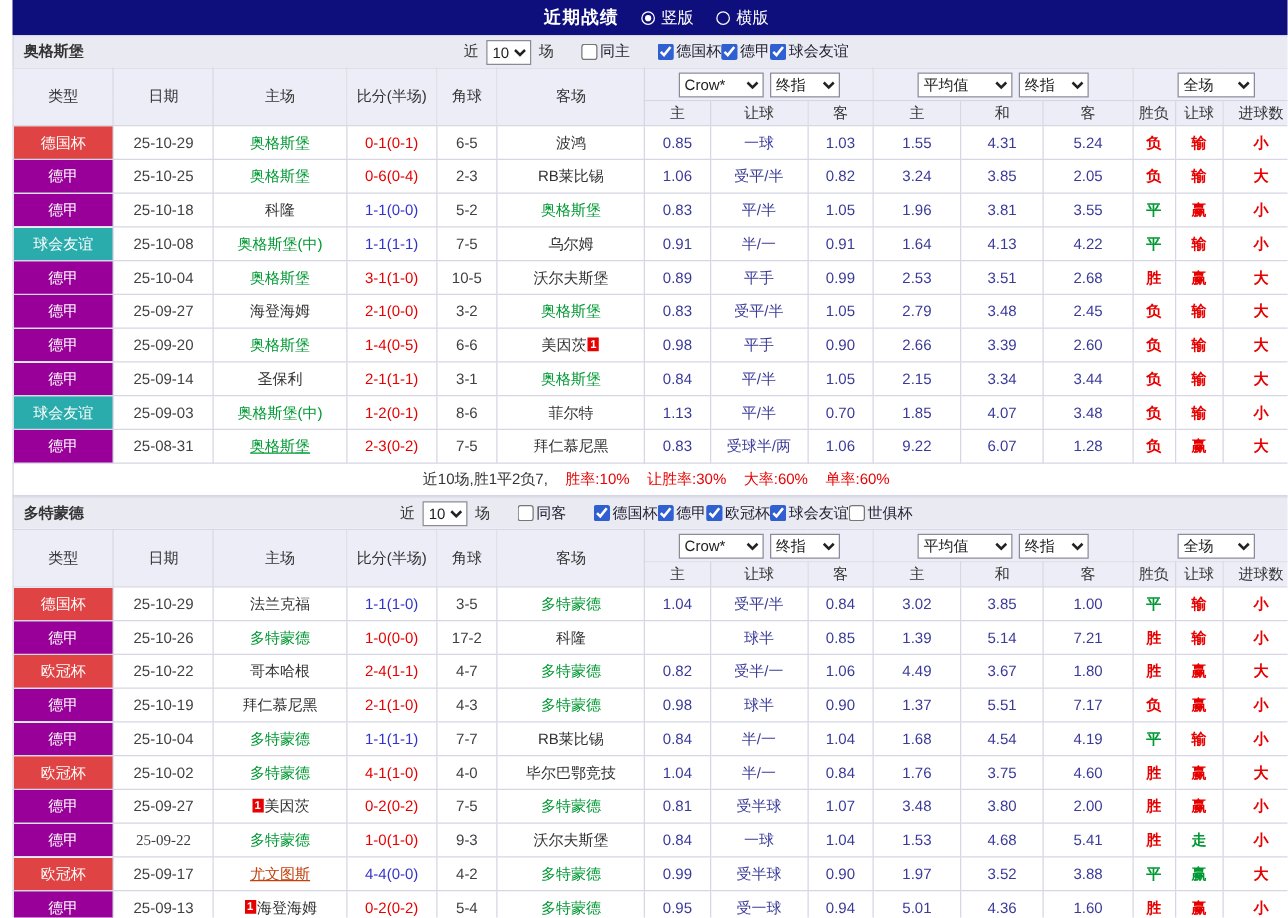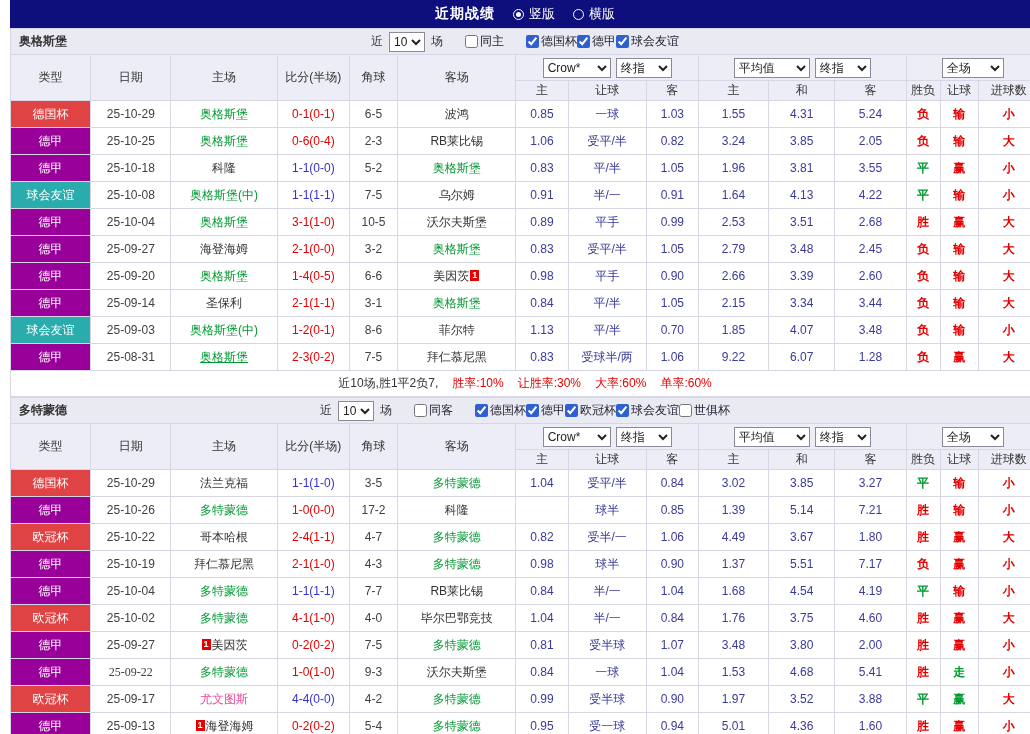--- a/index.html
+++ b/index.html
@@ -419,21 +419,21 @@
             <td style="color: rgb(64, 64, 64);">25-10-29</td>
             <td><span style="color: rgb(51, 51, 51);">法兰克福</span></td>
             <td style="color: rgb(51, 51, 204);">1-1(1-0)</td>
             <td style="color: rgb(64, 64, 64);">3-5</td>
             <td><span style="color: rgb(0, 153, 51);">多特蒙德</span></td>
             <td style="color: rgb(58, 58, 153);">1.04</td>
             <td style="color: rgb(58, 58, 153);">受平/半</td>
             <td style="color: rgb(58, 58, 153);">0.84</td>
             <td style="color: rgb(58, 58, 153);">3.02</td>
             <td style="color: rgb(58, 58, 153);">3.85</td>
-            <td style="color: rgb(58, 58, 153);">3.27</td>
+            <td style="color: rgb(58, 58, 153);">1.00</td>
             <td class="res" style="color: rgb(0, 153, 51);">平</td>
             <td class="res" style="color: rgb(230, 0, 0);">输</td>
             <td class="res" style="color: rgb(230, 0, 0);">小</td>
           </tr>
           <tr>
             <td style="background: rgb(153, 0, 153); color: rgb(255, 255, 255);">德甲</td>
             <td style="color: rgb(64, 64, 64);">25-10-26</td>
             <td><span style="color: rgb(0, 153, 51);">多特蒙德</span></td>
             <td style="color: rgb(230, 0, 0);">1-0(0-0)</td>
             <td style="color: rgb(64, 64, 64);">17-2</td>
@@ -546,21 +546,21 @@
             <td style="color: rgb(58, 58, 153);">1.53</td>
             <td style="color: rgb(58, 58, 153);">4.68</td>
             <td style="color: rgb(58, 58, 153);">5.41</td>
             <td class="res" style="color: rgb(230, 0, 0);">胜</td>
             <td class="res" style="color: rgb(0, 153, 51);">走</td>
             <td class="res" style="color: rgb(230, 0, 0);">小</td>
           </tr>
           <tr>
             <td style="background: rgb(224, 67, 67); color: rgb(255, 255, 255);">欧冠杯</td>
             <td style="color: rgb(64, 64, 64);">25-09-17</td>
-            <td><span style="color: #ec4899;">尤文图斯</span></td>
+            <td><span style="color: #c2410c; text-decoration: underline;">尤文图斯</span></td>
             <td style="color: rgb(51, 51, 204);">4-4(0-0)</td>
             <td style="color: rgb(64, 64, 64);">4-2</td>
             <td><span style="color: rgb(0, 153, 51);">多特蒙德</span></td>
             <td style="color: rgb(58, 58, 153);">0.99</td>
             <td style="color: rgb(58, 58, 153);">受半球</td>
             <td style="color: rgb(58, 58, 153);">0.90</td>
             <td style="color: rgb(58, 58, 153);">1.97</td>
             <td style="color: rgb(58, 58, 153);">3.52</td>
             <td style="color: rgb(58, 58, 153);">3.88</td>
             <td class="res" style="color: rgb(0, 153, 51);">平</td>

